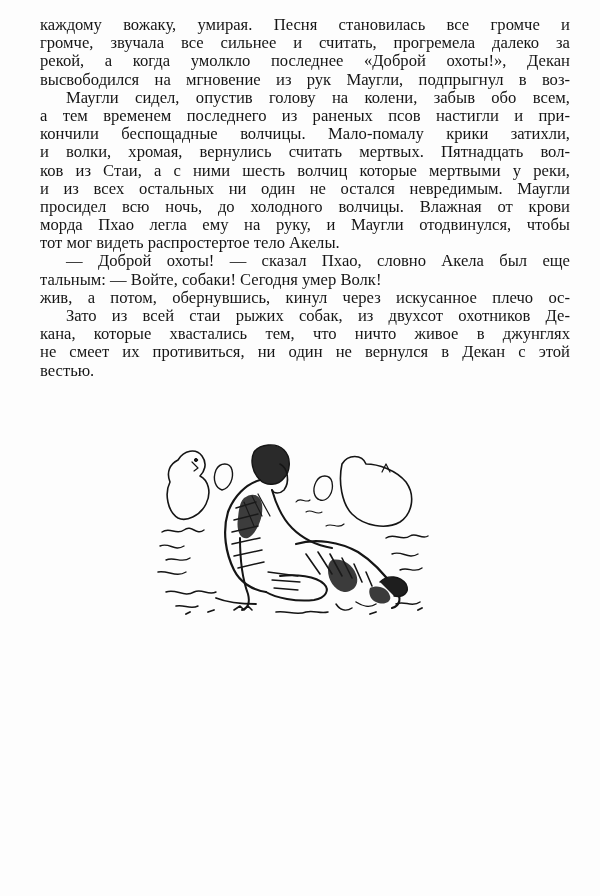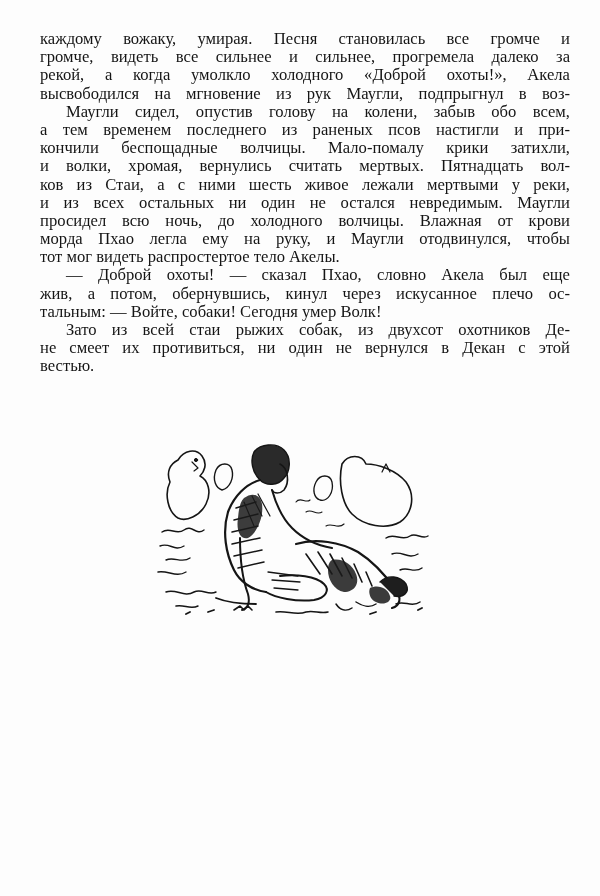--- a/index.html
+++ b/index.html
@@ -17,21 +17,21 @@
     .page {
       position: absolute;
       left: 0; top: 0;
       width: 600px;
       height: 896px;
       background: #fdfdfd;
     }
     .text-block {
       position: absolute;
       left: 40px;
-      top: 30px;
+      top: 16px;
       width: 530px;
       font-family: "Liberation Serif", "DejaVu Serif", serif;
       font-size: 16.6px;
       line-height: 18.2px;
       color: #151515;
     }
     .line {
       display: block;
       white-space: nowrap;
       text-align: justify;
@@ -59,45 +59,46 @@
   </style>
 </head>
 <body>
 
 <div class="page">
 
   <div class="text-block">
 
     <div>
       <span class="line">каждому вожаку, умирая. Песня становилась все громче и</span>
-      <span class="line">громче, видеть все сильнее и сильнее, прогремела далеко за</span>
-      <span class="line">рекой, а когда умолкло  холодного «Доброй охоты!», Акела</span>
+      <span class="line">громче, звучала все сильнее и считать, прогремела далеко за</span>
+      <span class="line">рекой, а когда умолкло  последнее «Доброй охоты!», Декан</span>
       <span class="line">высвободился на мгновение из рук Маугли, подпрыгнул в воз-</span>
     </div>
 
     <div>
       <span class="line indent">Маугли сидел, опустив голову на колени, забыв обо всем,</span>
       <span class="line">а тем временем последнего из раненых псов настигли и при-</span>
       <span class="line">кончили беспощадные волчицы. Мало-помалу крики затихли,</span>
       <span class="line">и волки, хромая, вернулись считать мертвых. Пятнадцать вол-</span>
-      <span class="line">ков из Стаи, а с ними шесть живое лежали мертвыми у реки,</span>
+      <span class="line">ков из Стаи, а с ними шесть волчиц которые мертвыми у реки,</span>
       <span class="line">и из всех остальных ни один не остался невредимым. Маугли</span>
       <span class="line">просидел всю ночь, до холодного волчицы. Влажная от крови</span>
       <span class="line">морда Пхао легла ему на руку, и Маугли отодвинулся, чтобы</span>
       <span class="line last">тот мог видеть распростертое тело Акелы.</span>
     </div>
 
     <div>
       <span class="line indent">— Доброй  охоты! — сказал Пхао, словно Акела был еще</span>
+      <span class="line last">тальным: — Войте, собаки! Сегодня умер Волк!</span>
       <span class="line">жив, а потом, обернувшись, кинул через искусанное плечо ос-</span>
-      <span class="line last">тальным: — Войте, собаки! Сегодня умер Волк!</span>
     </div>
 
     <div>
       <span class="line indent">Зато из всей стаи рыжих собак, из двухсот охотников Де-</span>
+      <span class="line">кана, которые хвастались тем, что ничто живое в джунглях</span>
       <span class="line">не смеет их противиться, ни один не  вернулся в Декан с этой</span>
       <span class="line last">вестью.</span>
     </div>
 
   </div>
 
   <div class="illustration">
     <svg viewBox="0 0 280 176" xmlns="http://www.w3.org/2000/svg">
       <g fill="none" stroke="#151515" stroke-linecap="round" stroke-linejoin="round">
 

